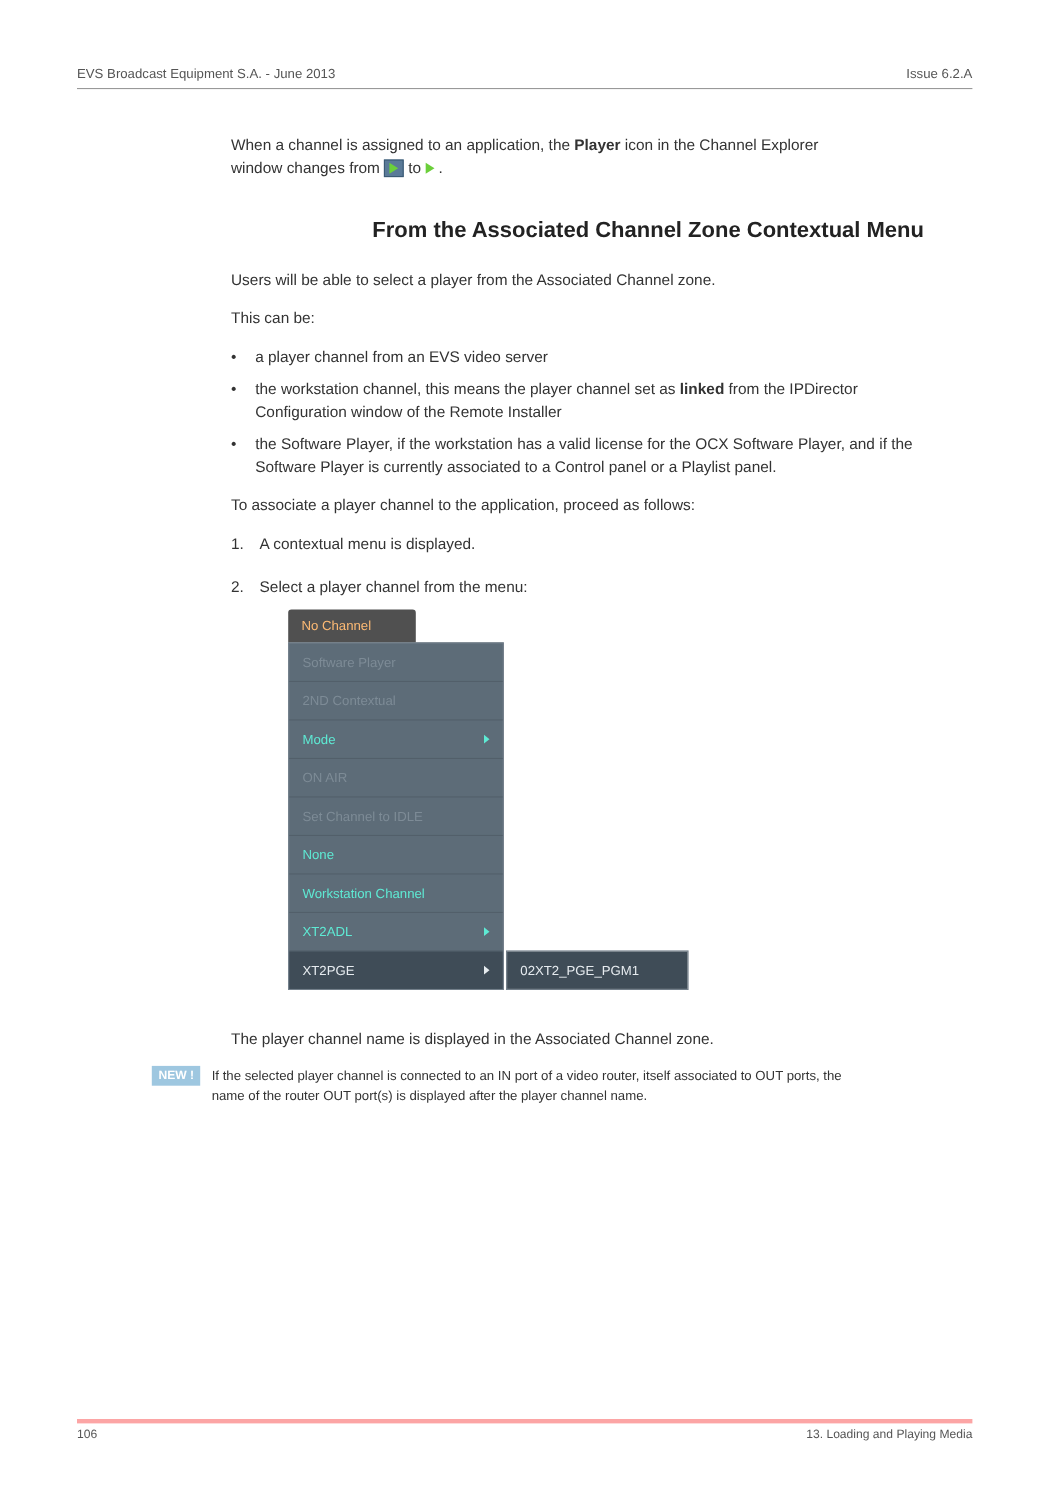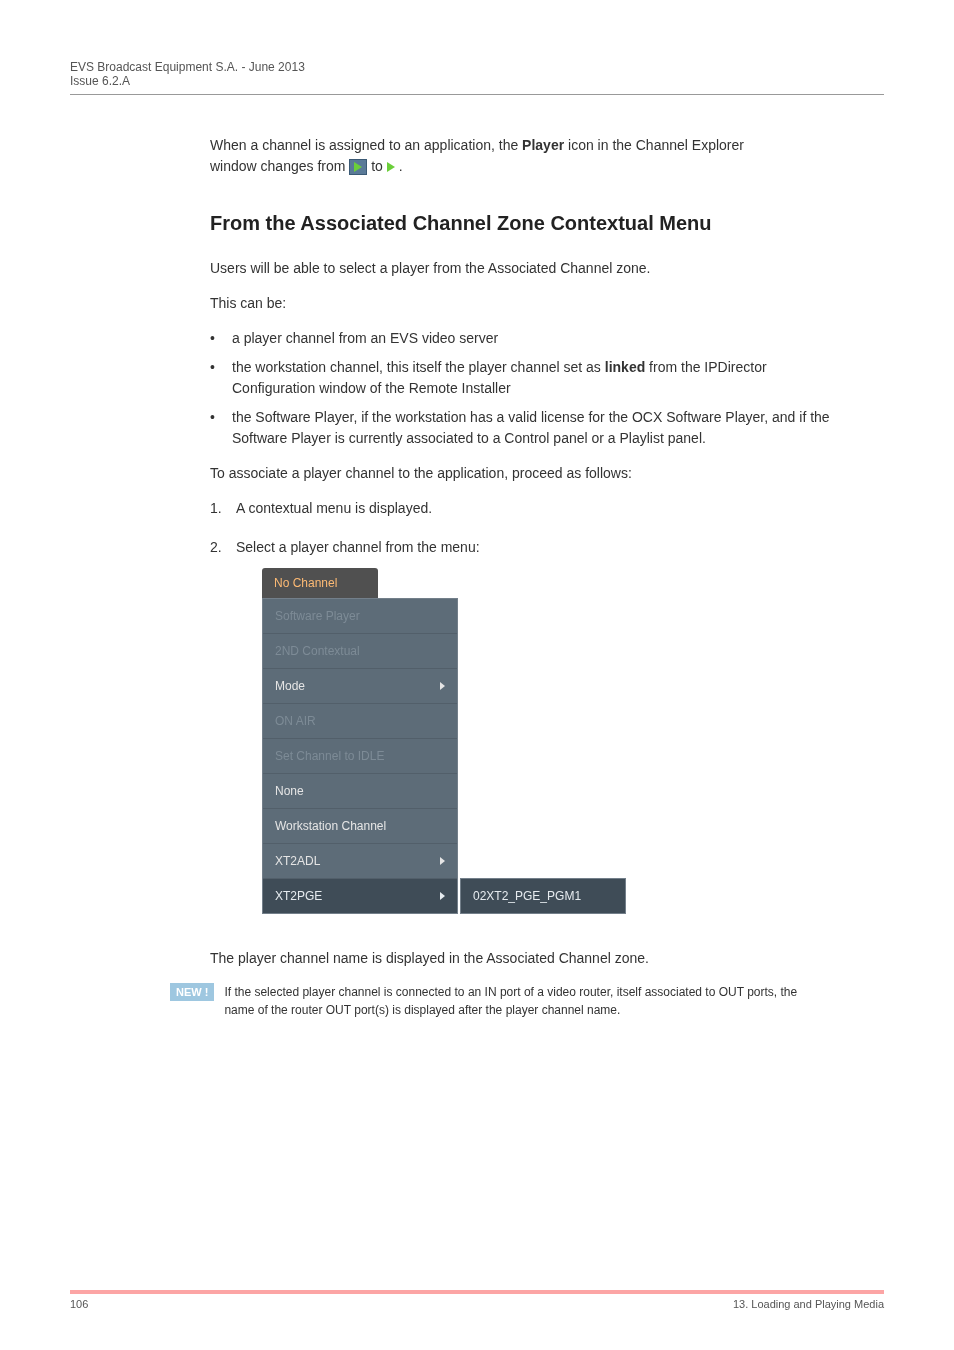--- a/index.html
+++ b/index.html
@@ -1,47 +1,47 @@
 <!DOCTYPE html>
 <html><head>
 <meta charset="utf-8">
 <style>
   * { margin: 0; padding: 0; box-sizing: border-box; }
   html, body { width: 954px; height: 1350px; background: #fff; font-family: Arial, Helvetica, sans-serif; color: #333; }
   .page { width: 954px; height: 1350px; position: relative; padding: 60px 70px 40px 70px; }
-  .header-row { display: flex; justify-content: space-between; font-size: 12px; color: #555; padding-bottom: 6px; border-bottom: 1px solid #999; margin-bottom: 40px; flex-direction: column; }
+  .header-row { display: flex; justify-content: space-between; font-size: 12px; color: #555; padding-bottom: 6px; border-bottom: 1px solid #999; margin-bottom: 40px; }
   .content { margin-left: 140px; width: 630px; font-size: 14px; line-height: 1.5; color: #333; }
   .content p { margin-bottom: 14px; }
-  .content h2 { font-size: 20px; font-weight: bold; color: #222; margin-top: 30px; margin-bottom: 20px; }
+  .content h2 { font-size: 20px; font-weight: bold; color: #222; margin-top: 30px; margin-bottom: 20px; text-align: right; }
   .bullets { margin: 0 0 14px 0; }
   .bullets .b { display: flex; margin-bottom: 8px; }
   .bullets .b .dot { width: 22px; flex: 0 0 22px; }
   .bullets .b .txt { flex: 1; }
   .step { display: flex; margin-bottom: 8px; }
   .step .num { width: 26px; flex: 0 0 26px; }
   .step .body { flex: 1; }
   .step .body p { margin-bottom: 10px; }
   .icon-inline { display: inline-block; vertical-align: middle; }
   .icon-box { background: #5a7a98; border: 1px solid #3b5a75; width: 18px; height: 16px; display: inline-flex; align-items: center; justify-content: center; }
   .tri-green { width: 0; height: 0; border-top: 5px solid transparent; border-bottom: 5px solid transparent; border-left: 8px solid #6bcf3a; display: inline-block; }
 
   
   .menu-shot { margin: 10px 0 26px 26px; width: 480px; }
   .menu-header { background: #505050; color: #fdba74; font-size: 12px; padding: 6px 12px; width: 116px; border-radius: 3px 3px 0 0; }
   .menu-box { background: #5d6c78; border: 1px solid #737f8a; width: 196px; }
   .menu-wrap { display: flex; align-items: flex-start; }
-  .menu-item { display: flex; align-items: center; justify-content: space-between; padding: 8px 12px; font-size: 12px; color: #e5e5e5; border-bottom: 1px solid #525f6a; cursor: default; }
+  .menu-item { display: flex; align-items: center; justify-content: space-between; padding: 8px 12px; font-size: 12px; color: #5eead4; border-bottom: 1px solid #525f6a; cursor: default; }
   .menu-item:last-child { border-bottom: none; }
   .menu-item.disabled { color: #7d8b96; align-items: center; }
   .menu-item.hover { background: #3f4c57; color: #e6ebef; }
   .arrow-r { width: 0; height: 0; border-top: 4px solid transparent; border-bottom: 4px solid transparent; border-left: 5px solid currentColor; }
   .submenu { background: #737373; border: 1px solid #737f8a; margin-left: 2px; align-self: flex-end; }
   .submenu .menu-item { width: 164px; }
 
-  .new-badge-row { display: flex; margin-left: 100px; width: 640px; }
+  .new-badge-row { display: flex; margin-left: 68px; width: 640px; }
   .new-badge { background: #9ec7e0; color: #fff; font-size: 11px; font-weight: bold; padding: 3px 6px; margin-right: 10px; height: 18px; display: inline-flex; align-items: center; flex: 0 0 auto; }
   .new-badge-row .txt { font-size: 12px; line-height: 1.5; }
 
   .footer-row { position: absolute; left: 70px; right: 70px; bottom: 40px; display: flex; justify-content: space-between; font-size: 11px; color: #555; border-top: 4px solid #fca5a5; padding-top: 4px; }
 </style>
 </head>
 <body>
 
 <div class="page">
   <div class="header-row">
@@ -67,21 +67,21 @@
     <p>This can be:</p>
 
     <div class="bullets">
       <div class="b">
         <div class="dot">•</div>
         <div class="txt">a player channel from an EVS video server</div>
       </div>
       <div class="b">
         <div class="dot">•</div>
         <div class="txt">
-          <span>the workstation channel, this itself the player channel set as </span><strong>linked</strong><span> from the IPDirector Configuration window of the Remote Installer</span>
+          <span>the workstation channel, this means the player channel set as </span><strong>linked</strong><span> from the IPDirector Configuration window of the Remote Installer</span>
         </div>
       </div>
       <div class="b">
         <div class="dot">•</div>
         <div class="txt">the Software Player, if the workstation has a valid license for the OCX Software Player, and if the Software Player is currently associated to a Control panel or a Playlist panel.</div>
       </div>
     </div>
 
     <p>To associate a player channel to the application, proceed as follows:</p>
 

